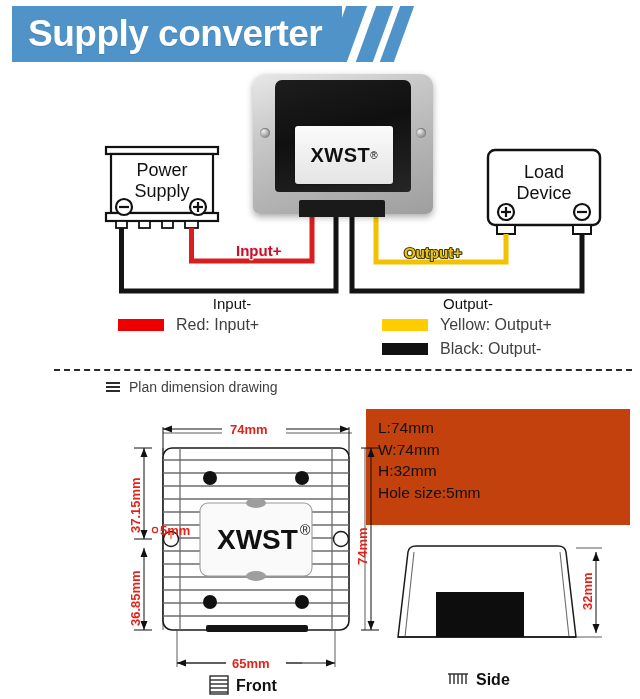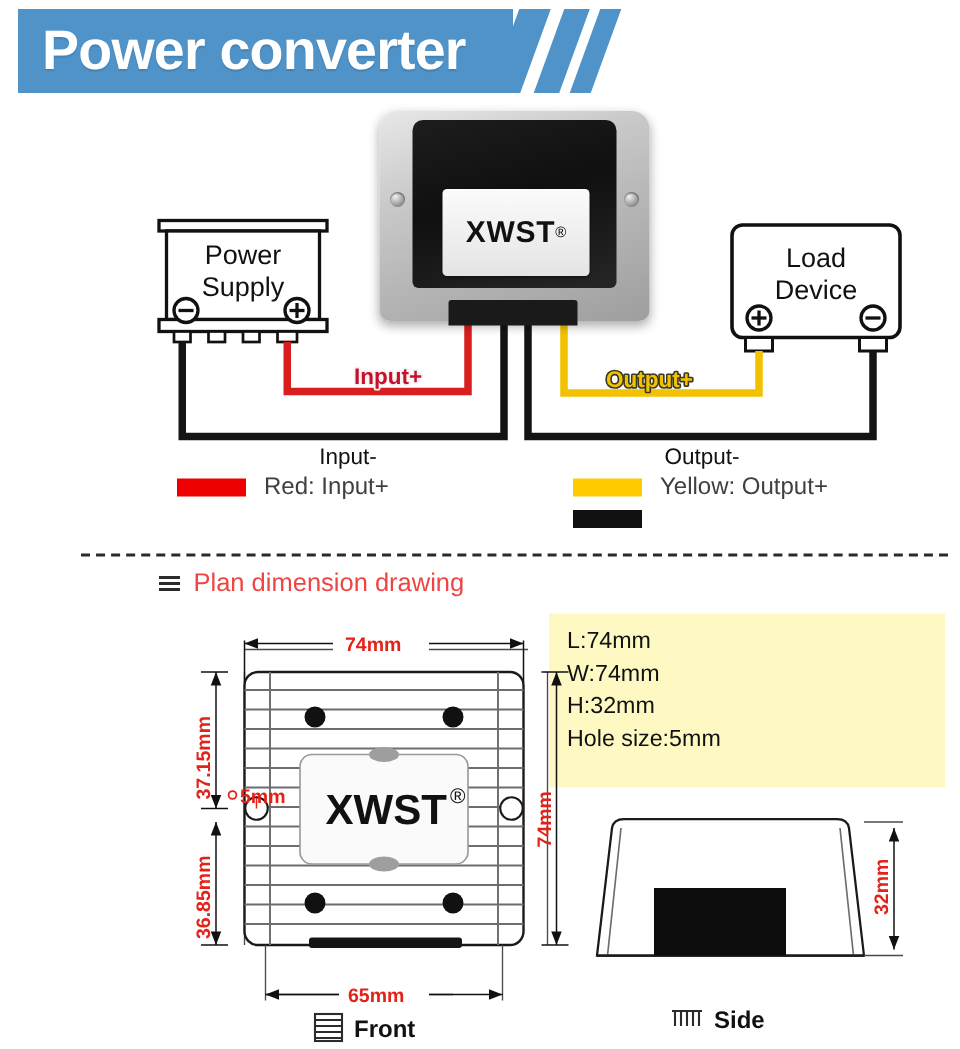--- a/index.html
+++ b/index.html
@@ -152,28 +152,28 @@
     position: absolute; left: 106px; top: 379px;
     display: flex; align-items: center;
   }
   .plan-icon {
     width: 14px; height: 11px; margin-right: 9px;
     background:
       linear-gradient(#2b2b2b,#2b2b2b) 0 0/100% 2px no-repeat,
       linear-gradient(#2b2b2b,#2b2b2b) 0 4px/100% 2px no-repeat,
       linear-gradient(#2b2b2b,#2b2b2b) 0 8px/100% 2px no-repeat;
   }
-  .plan-head-text { font-size: 17px; color: #ef4444; }
+  .plan-head-text { font-size: 14px; color: #404040; }
 
   
   .spec-panel {
     position: absolute;
     left: 366px; top: 409px;
     width: 264px; height: 116px;
-    background: #fef9c3;
+    background: #c2410c;
     padding: 8px 0 0 12px;
   }
   .spec-line {
     font-size: 15.5px; color: #111;
     line-height: 21.5px;
     white-space: nowrap;
   }
 
   
   .front-view { position: absolute; left: 86px; top: 415px; width: 290px; height: 284px; margin-left: 36px; }
@@ -191,21 +191,21 @@
 </style>
 </head>
 <body>
 
 <div class="banner-wrap">
   <div class="banner-bar"></div>
   <div class="banner-slant s1"></div>
   <div class="banner-slant s2"></div>
   <div class="banner-stripe w1"></div>
   <div class="banner-stripe w2"></div>
-  <div class="banner-title">Power converter</div>
+  <div class="banner-title">Supply converter</div>
 </div>
 
 <div class="wiring">
   <svg width="640" height="250" viewBox="0 0 640 250">
 
     <g>
       <rect x="106" y="81" width="112" height="7" fill="#ffffff" stroke="#111" stroke-width="2.2"></rect>
       <rect x="111" y="88" width="102" height="59" fill="#ffffff" stroke="#111" stroke-width="2.2"></rect>
       <rect x="106" y="147" width="112" height="8" fill="#ffffff" stroke="#111" stroke-width="2.2"></rect>
       <rect x="116" y="155" width="11" height="7" fill="#ffffff" stroke="#111" stroke-width="1.8"></rect>
@@ -278,20 +278,21 @@
   <div class="legend-item" style="left:118px; top:2px;">
     <span class="sw" style="background:#ee0000;"></span>
     <span class="legend-text">Red: Input+</span>
   </div>
   <div class="legend-item" style="left:382px; top:2px;">
     <span class="sw" style="background:#ffcc00;"></span>
     <span class="legend-text">Yellow: Output+</span>
   </div>
   <div class="legend-item" style="left:382px; top:26px;">
     <span class="sw" style="background:#111111;"></span>
+    <span class="legend-text">Black: Output-</span>
   </div>
 </div>
 
 <div class="divider"></div>
 
 <div class="plan-head">
   <span class="plan-icon"></span>
   <span class="plan-head-text">Plan dimension drawing</span>
 </div>
 

